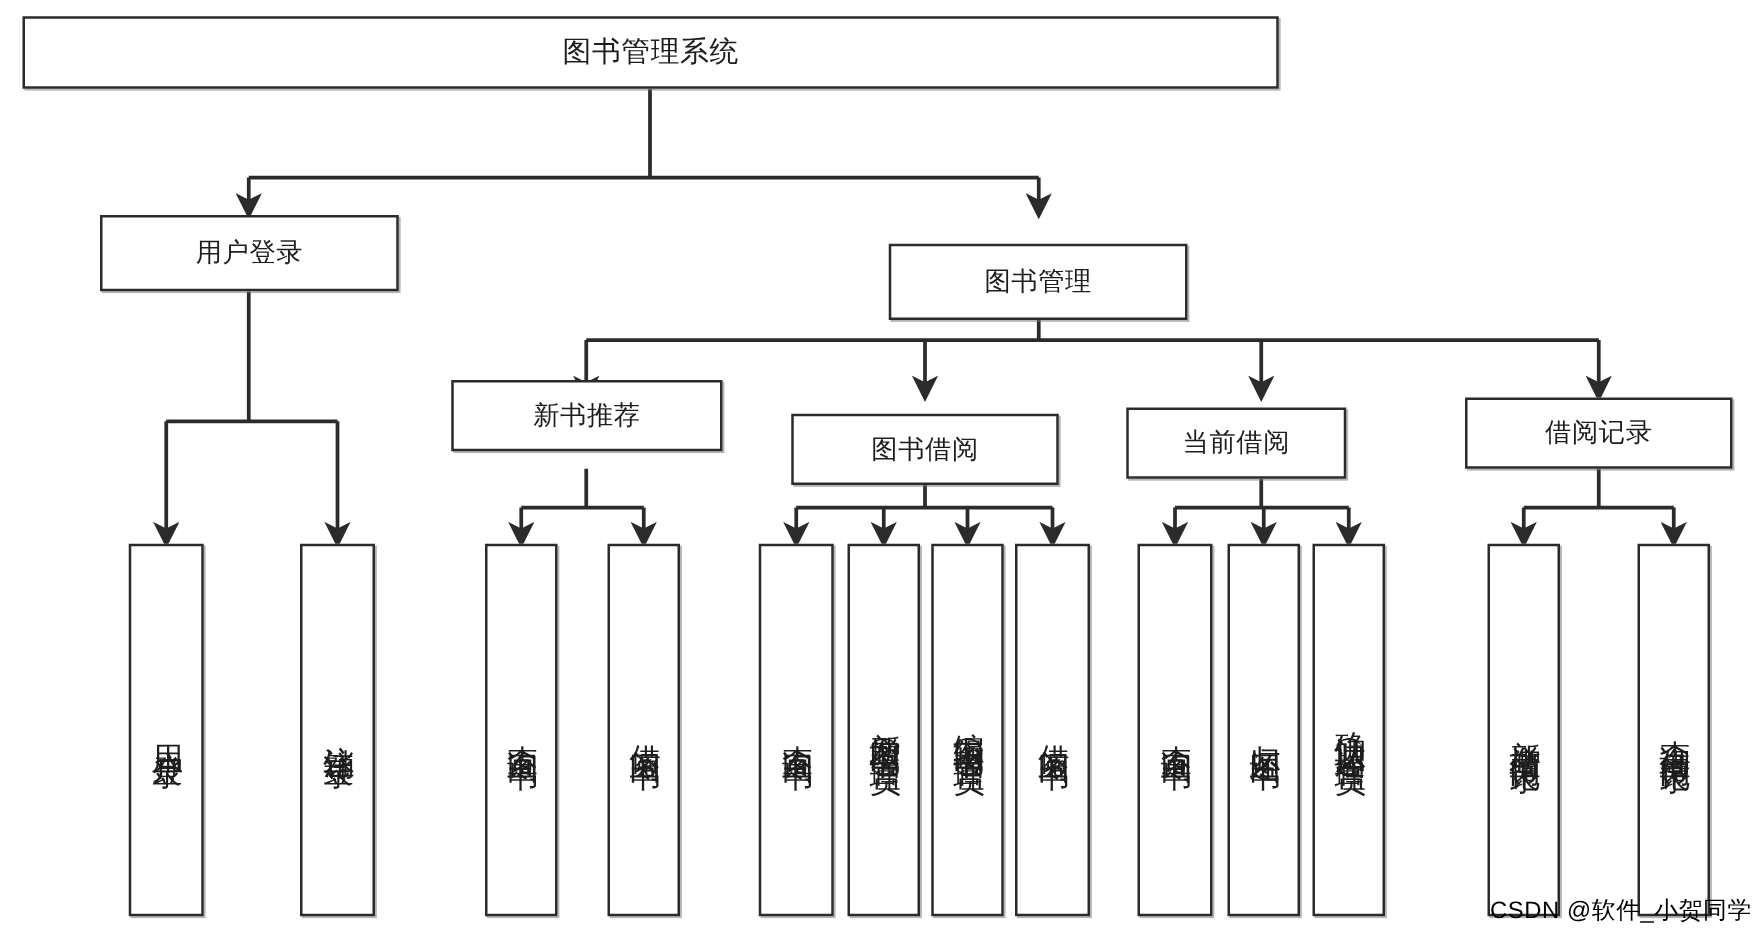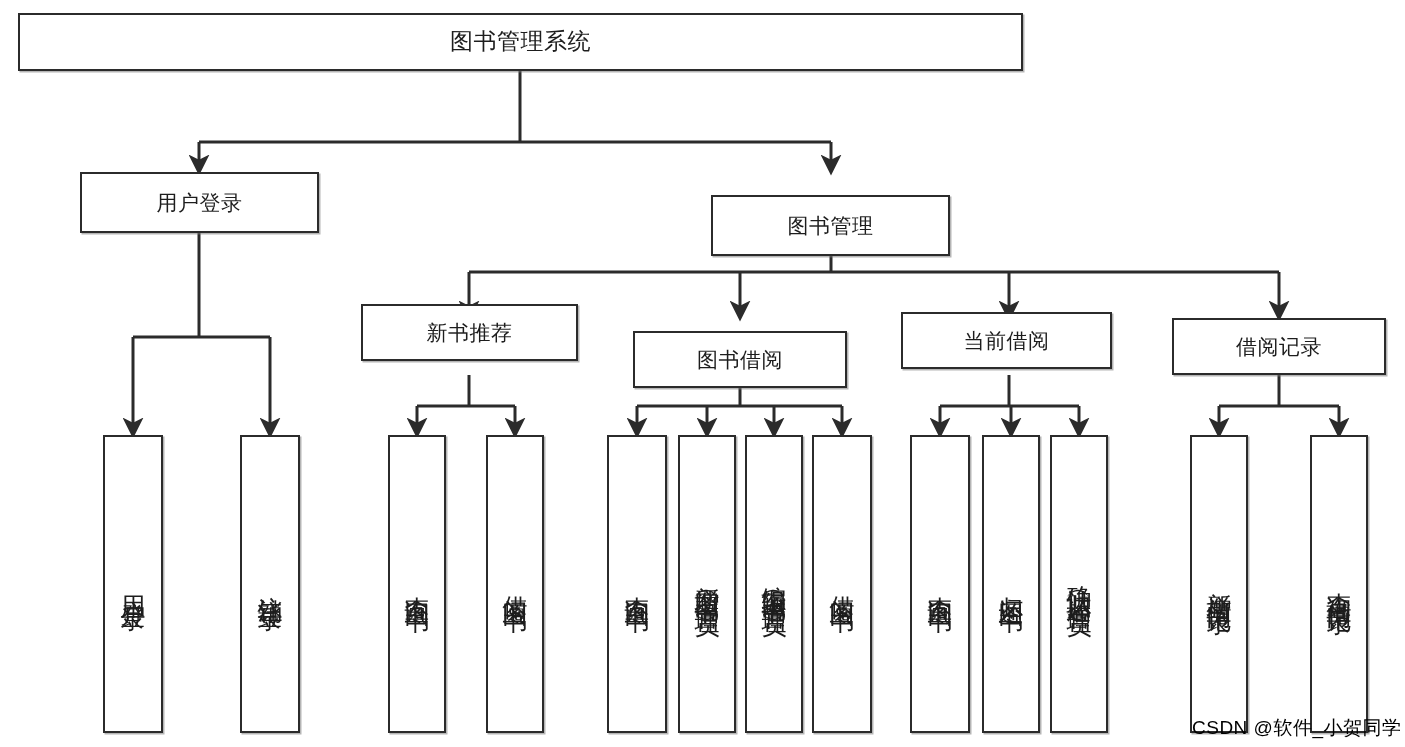--- a/index.html
+++ b/index.html
@@ -137,21 +137,21 @@
   <div class="node horiz" style="left:711px; top:172px; width:239px; height:61px;margin-top:23px;">
     <span class="node-label">图书管理</span>
   </div>
 
   <div class="node horiz" style="left:361px; top:304px; width:217px; height:57px;">
     <span class="node-label">新书推荐</span>
   </div>
   <div class="node horiz" style="left:633px; top:318px; width:214px; height:57px;margin-top:13px;">
     <span class="node-label">图书借阅</span>
   </div>
-  <div class="node horiz" style="left:901px; top:312px; width:211px; height:57px;">
+  <div class="node horiz" style="left:901px; top:326px; width:176px; height:57px;">
     <span class="node-label">当前借阅</span>
   </div>
   <div class="node horiz" style="left:1172px; top:318px; width:214px; height:57px;">
     <span class="node-label">借阅记录</span>
   </div>
 
   <div class="node vert" style="left:103px; top:435px; width:60px; height:298px;">
     <span class="node-label">用户登录</span>
   </div>
   <div class="node vert" style="left:240px; top:435px; width:60px; height:298px;">

